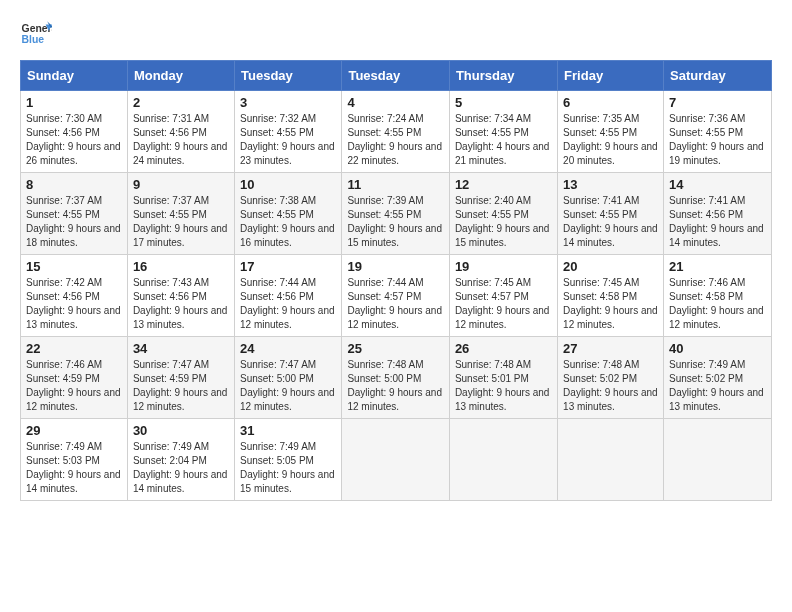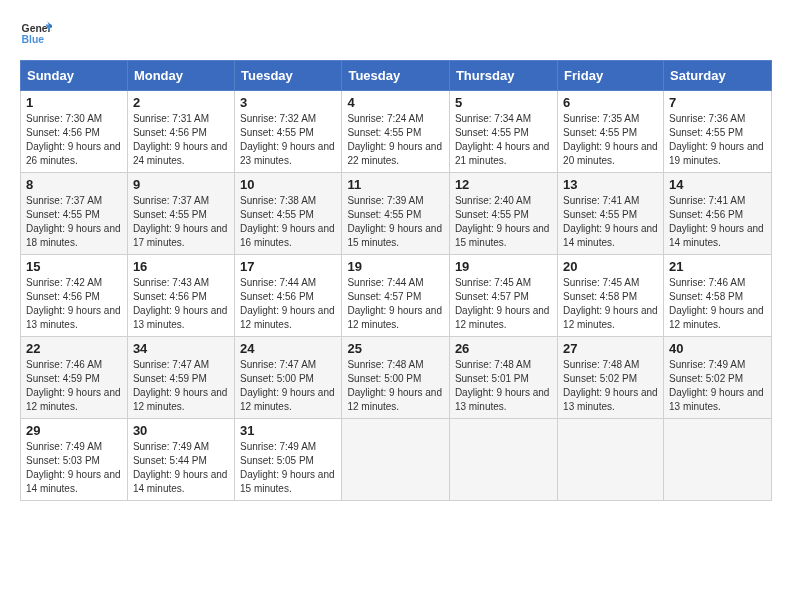--- a/index.html
+++ b/index.html
@@ -366,21 +366,21 @@
           <div class="day-info">
             <span>Sunrise: 7:49 AM</span><br>
             <span>Sunset: 5:03 PM</span><br>
             <span>Daylight: 9 hours and 14 minutes.</span>
           </div>
         </td>
           <td>
           <span class="day-number">30</span>
           <div class="day-info">
             <span>Sunrise: 7:49 AM</span><br>
-            <span>Sunset: 5:44 PM</span><br>
+            <span>Sunset: 2:04 PM</span><br>
             <span>Daylight: 9 hours and 14 minutes.</span>
           </div>
         </td>
           <td>
           <span class="day-number">31</span>
           <div class="day-info">
             <span>Sunrise: 7:49 AM</span><br>
             <span>Sunset: 5:05 PM</span><br>
             <span>Daylight: 9 hours and 15 minutes.</span>
           </div>

